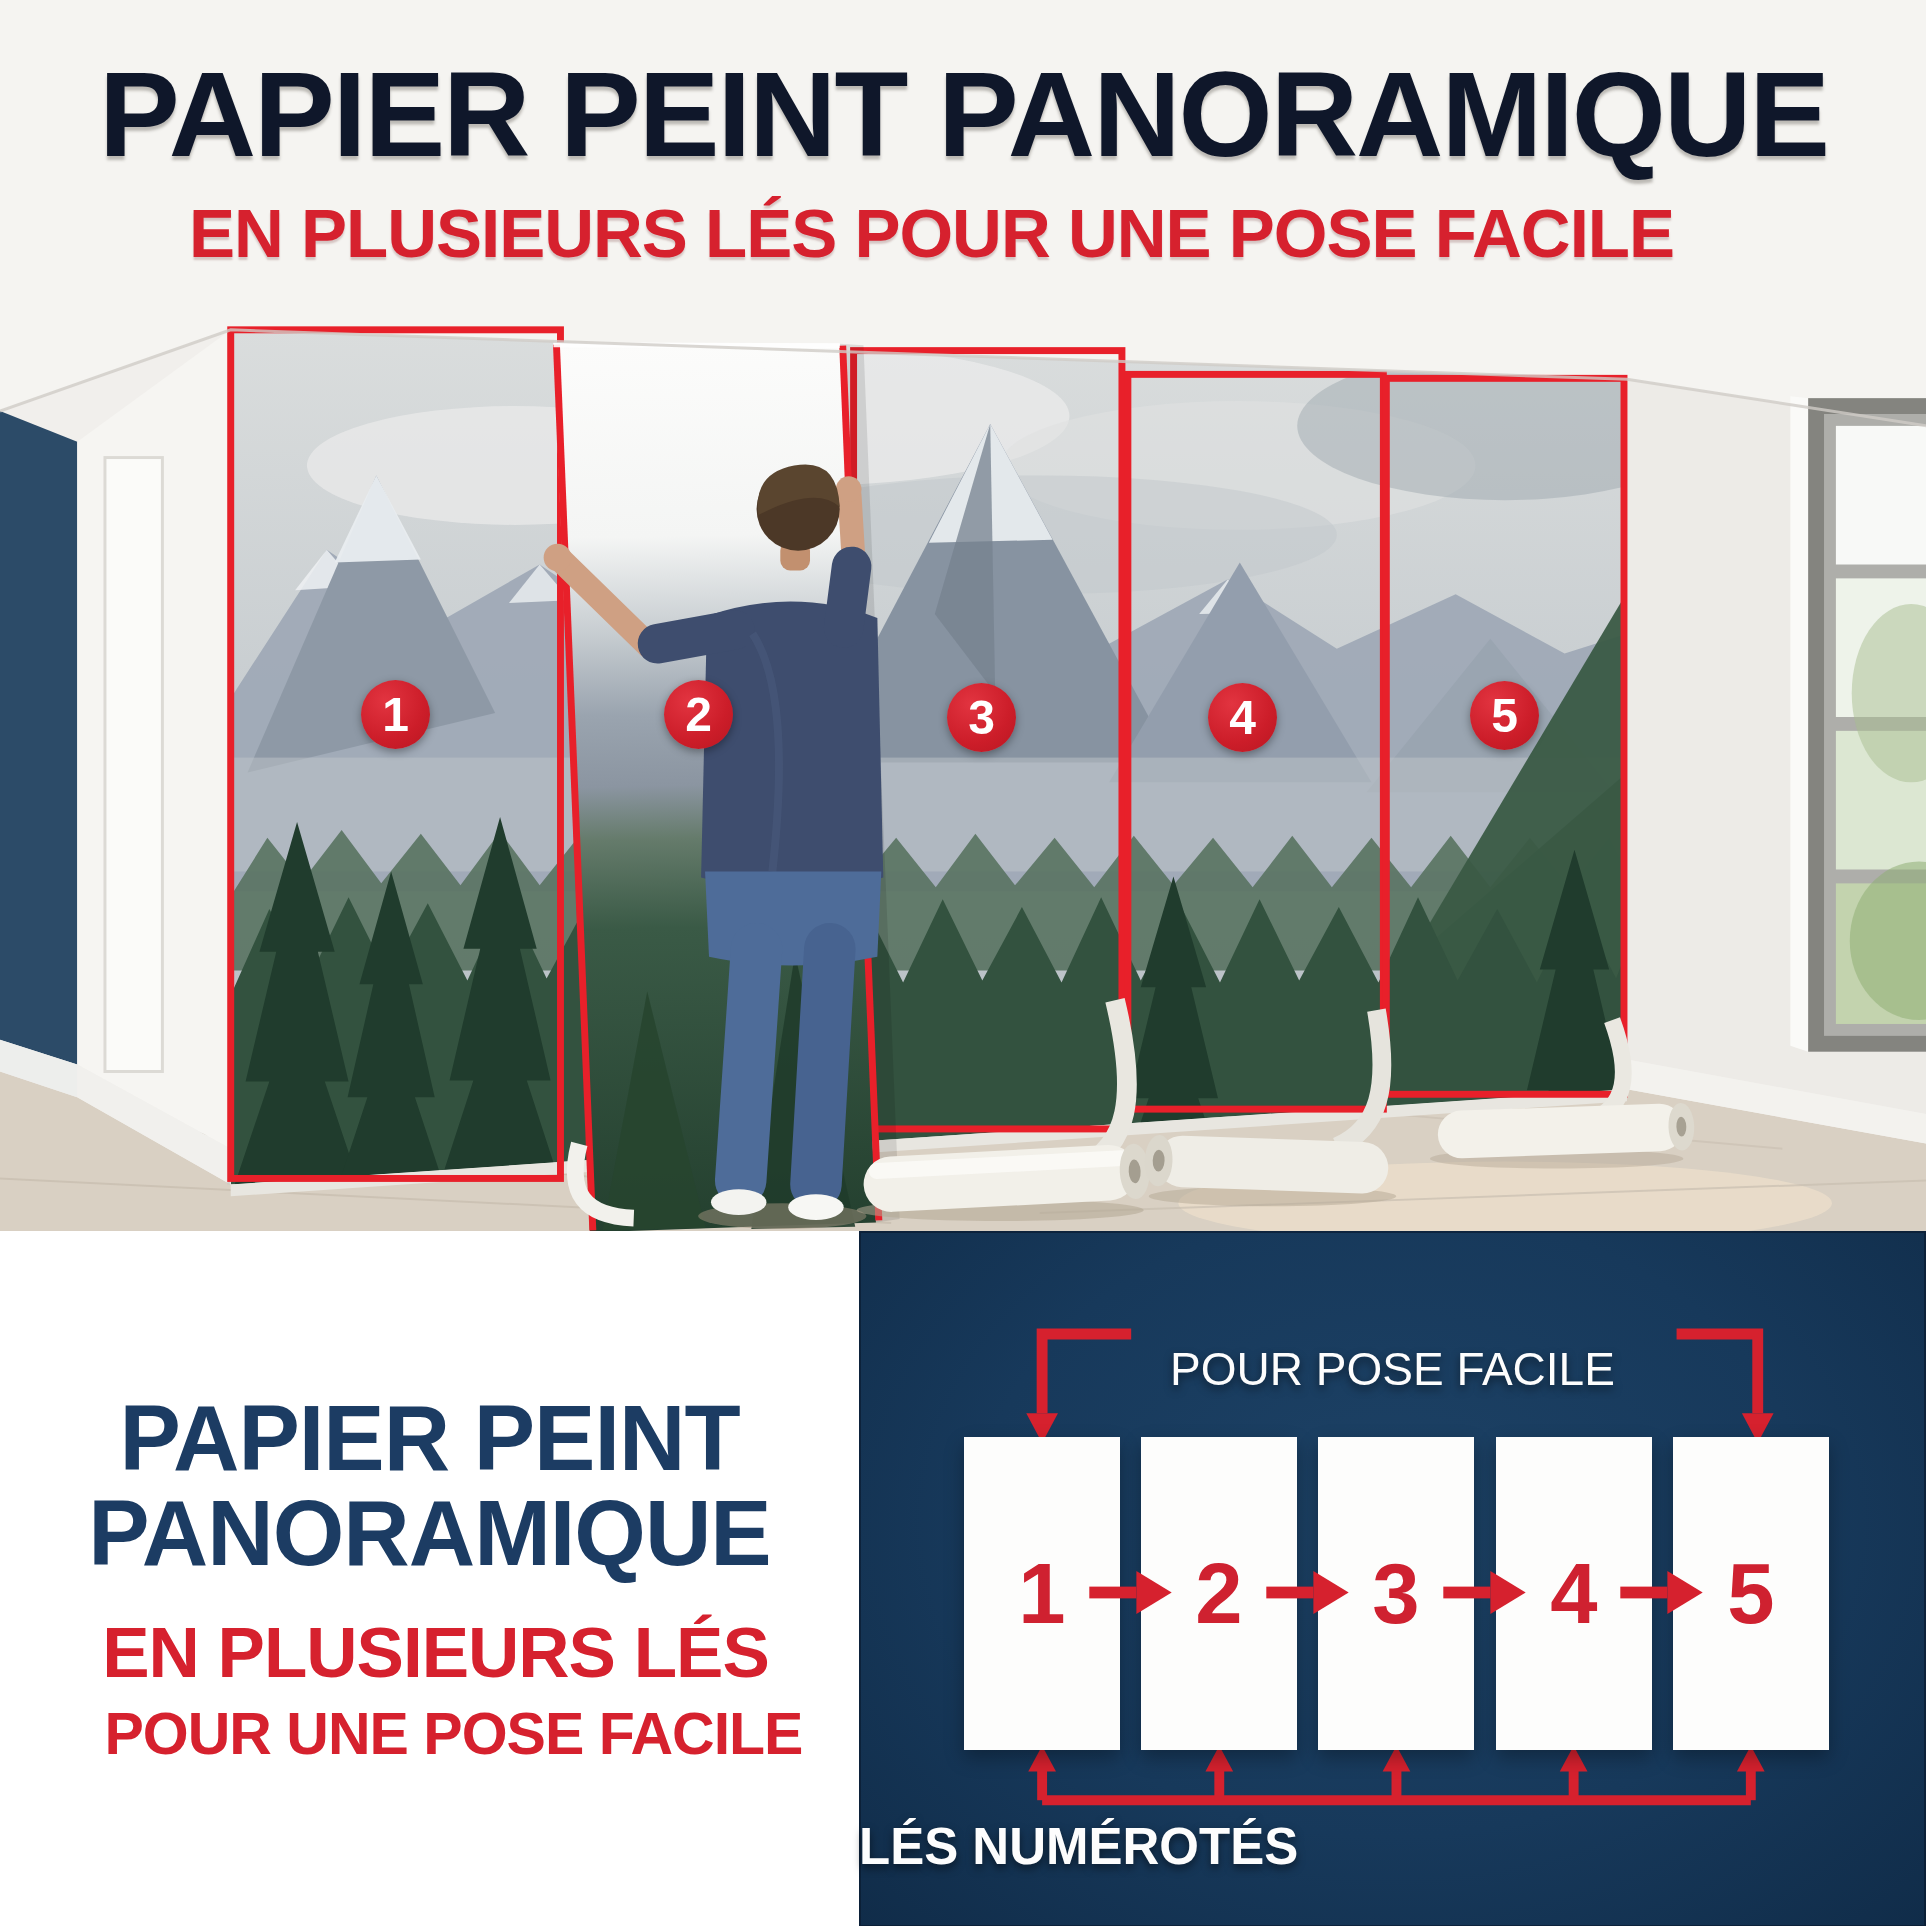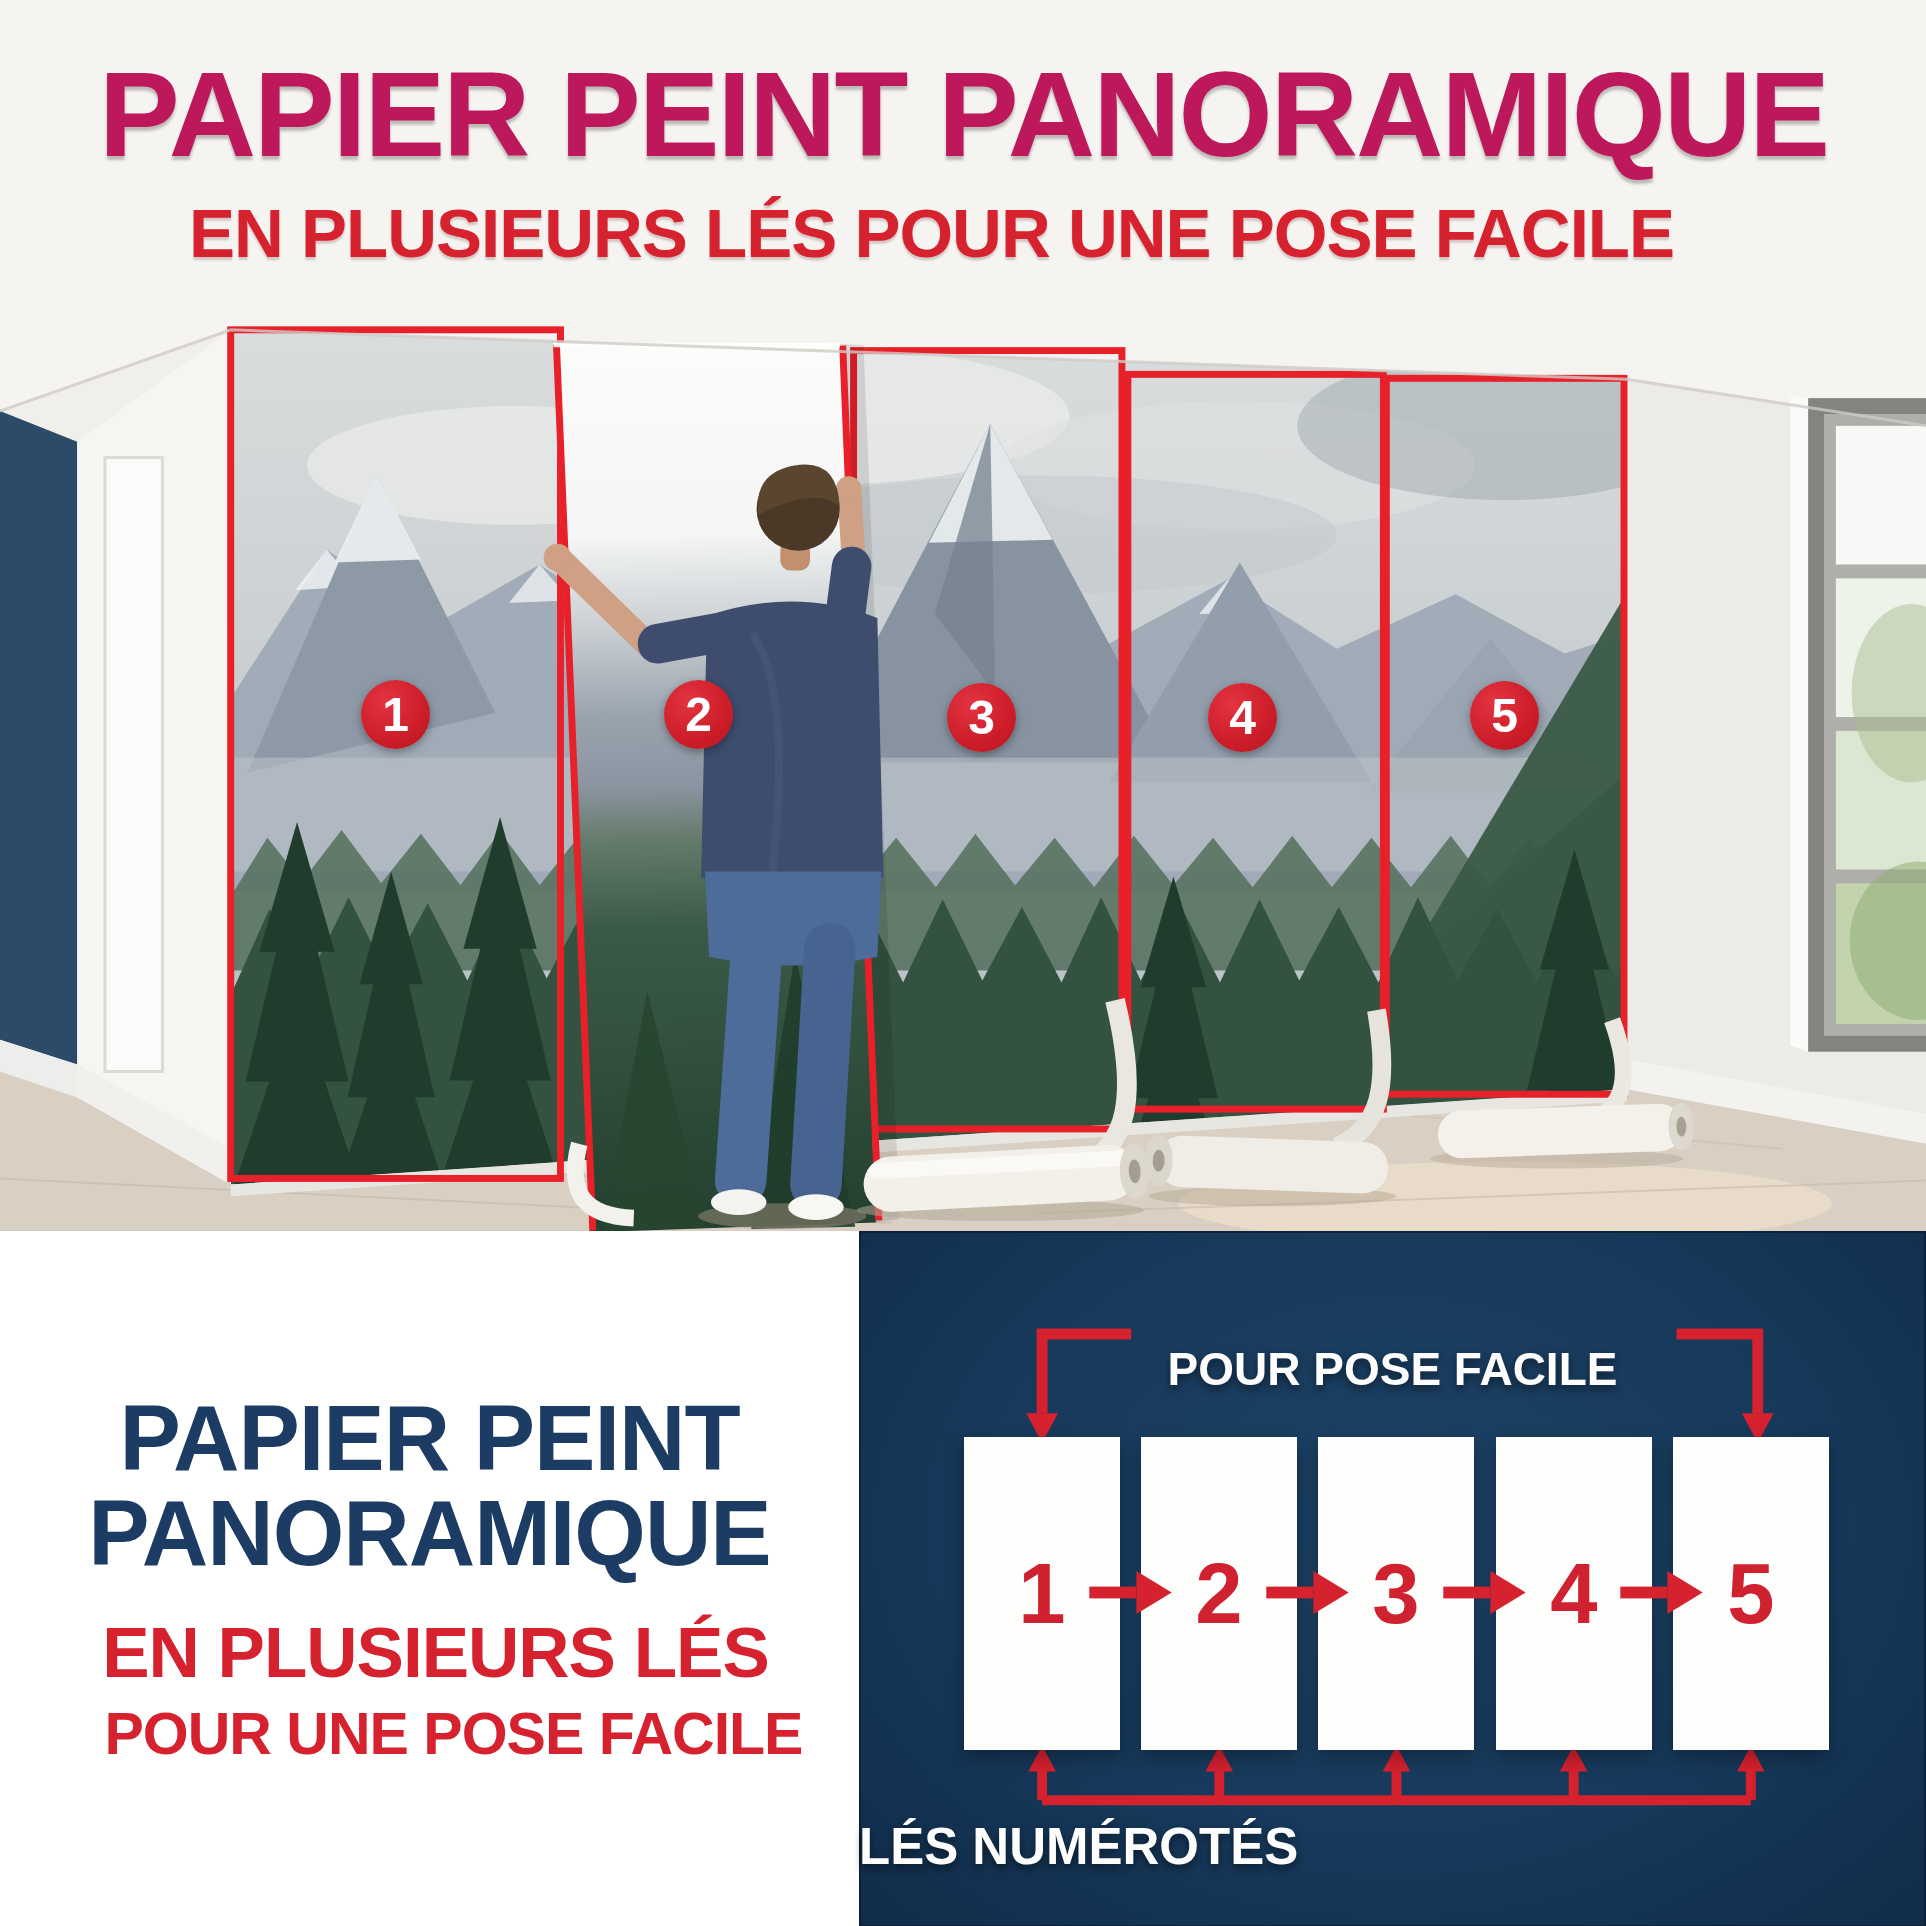--- a/index.html
+++ b/index.html
@@ -6,21 +6,21 @@
   .stage{
     position:relative;width:1927px;height:1927px;overflow:hidden;
     background:#ffffff;font-family:"Liberation Sans",sans-serif;
   }
   .abs{position:absolute;}
   svg{display:block;}
 
   
   .hdr-title{
     left:0;top:44px;width:1927px;text-align:center;
-    font-size:121px;font-weight:800;letter-spacing:-2px;color:#be185d;
+    font-size:121px;font-weight:800;letter-spacing:-2px;color:#0f172a;
     text-shadow:0 4px 3px rgba(95,90,82,.38);
     white-space:nowrap;
   }
   .hdr-sub{
     left:0;top:194px;width:1863px;text-align:center;
     font-size:69px;font-weight:800;letter-spacing:-1px;color:#d6212e;
     text-shadow:0 3px 2px rgba(120,60,60,.25);
     white-space:nowrap;
   }
 
@@ -42,21 +42,21 @@
   
   .diagram{
     left:859px;top:1231px;width:1067px;height:696px;
     background:radial-gradient(ellipse at 50% 42%, #1d4266 0%, #17395b 55%, #102c49 100%);
     box-shadow:inset 0 0 0 2px rgba(9,24,44,.6);
   }
   .dg-h1{left:0;top:47px;width:1067px;text-align:center;color:#fdfdfd;
     font-size:56px;font-weight:800;letter-spacing:0;
     text-shadow:0 4px 8px rgba(0,0,0,.5);white-space:nowrap;}
   .dg-h2{left:0;top:111px;width:1067px;text-align:center;color:#fdfdfd;
-    font-size:46px;font-weight:700;text-shadow:0 4px 8px rgba(0,0,0,.5);white-space:nowrap;}
+    font-size:46px;font-weight:400;text-shadow:0 4px 8px rgba(0,0,0,.5);white-space:nowrap;}
   .strip{
     top:206px;width:156px;height:313px;background:#fdfdfc;
     box-shadow:0 8px 18px rgba(0,0,0,.3);
     display:flex;align-items:center;justify-content:center;
   }
   .strip-num{font-size:85px;font-weight:800;color:#cf2130;}
   .gap-arrow{top:336px;width:83px;height:51px;}
   .dg-caption{left:0;top:586px;width:1067px;text-align:left;color:#fdfdfd;
     font-size:51px;font-weight:800;text-shadow:0 4px 8px rgba(0,0,0,.5);white-space:nowrap;}
 </style>

